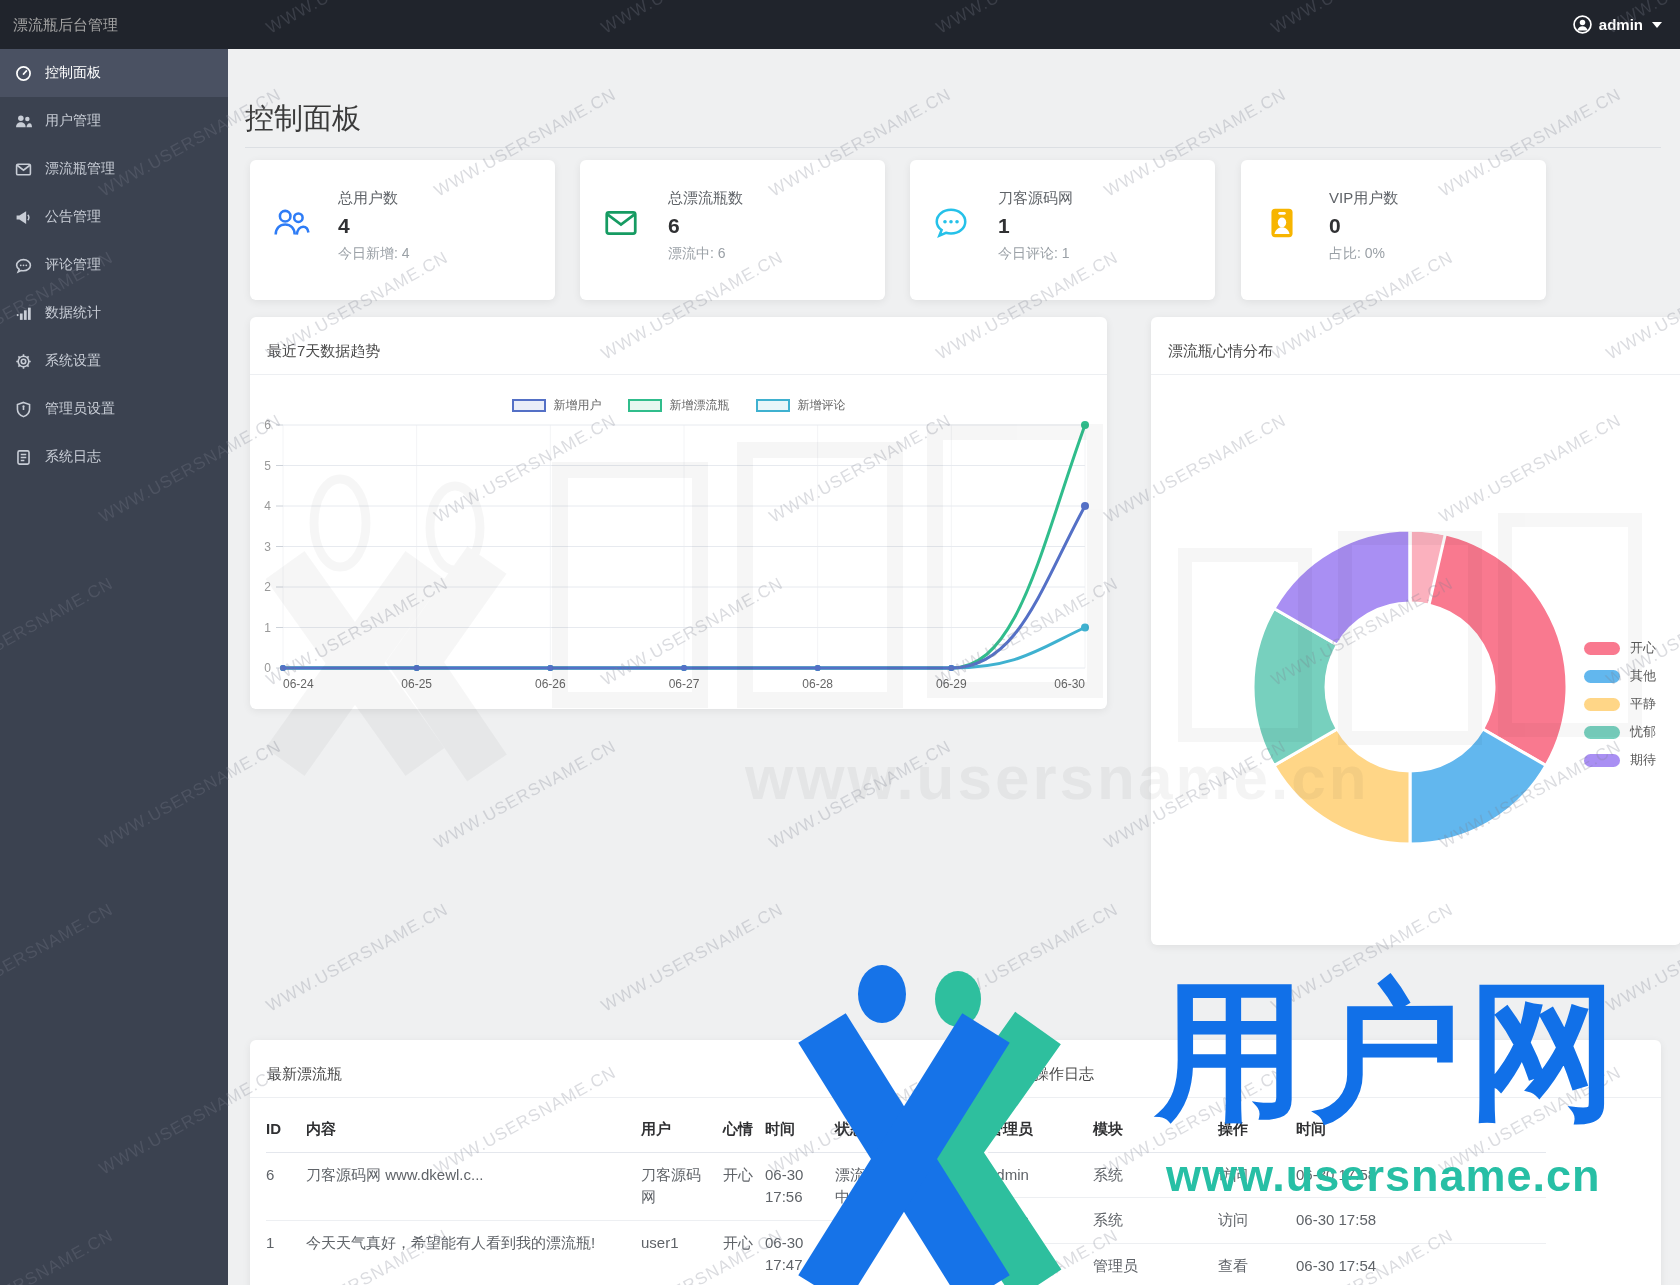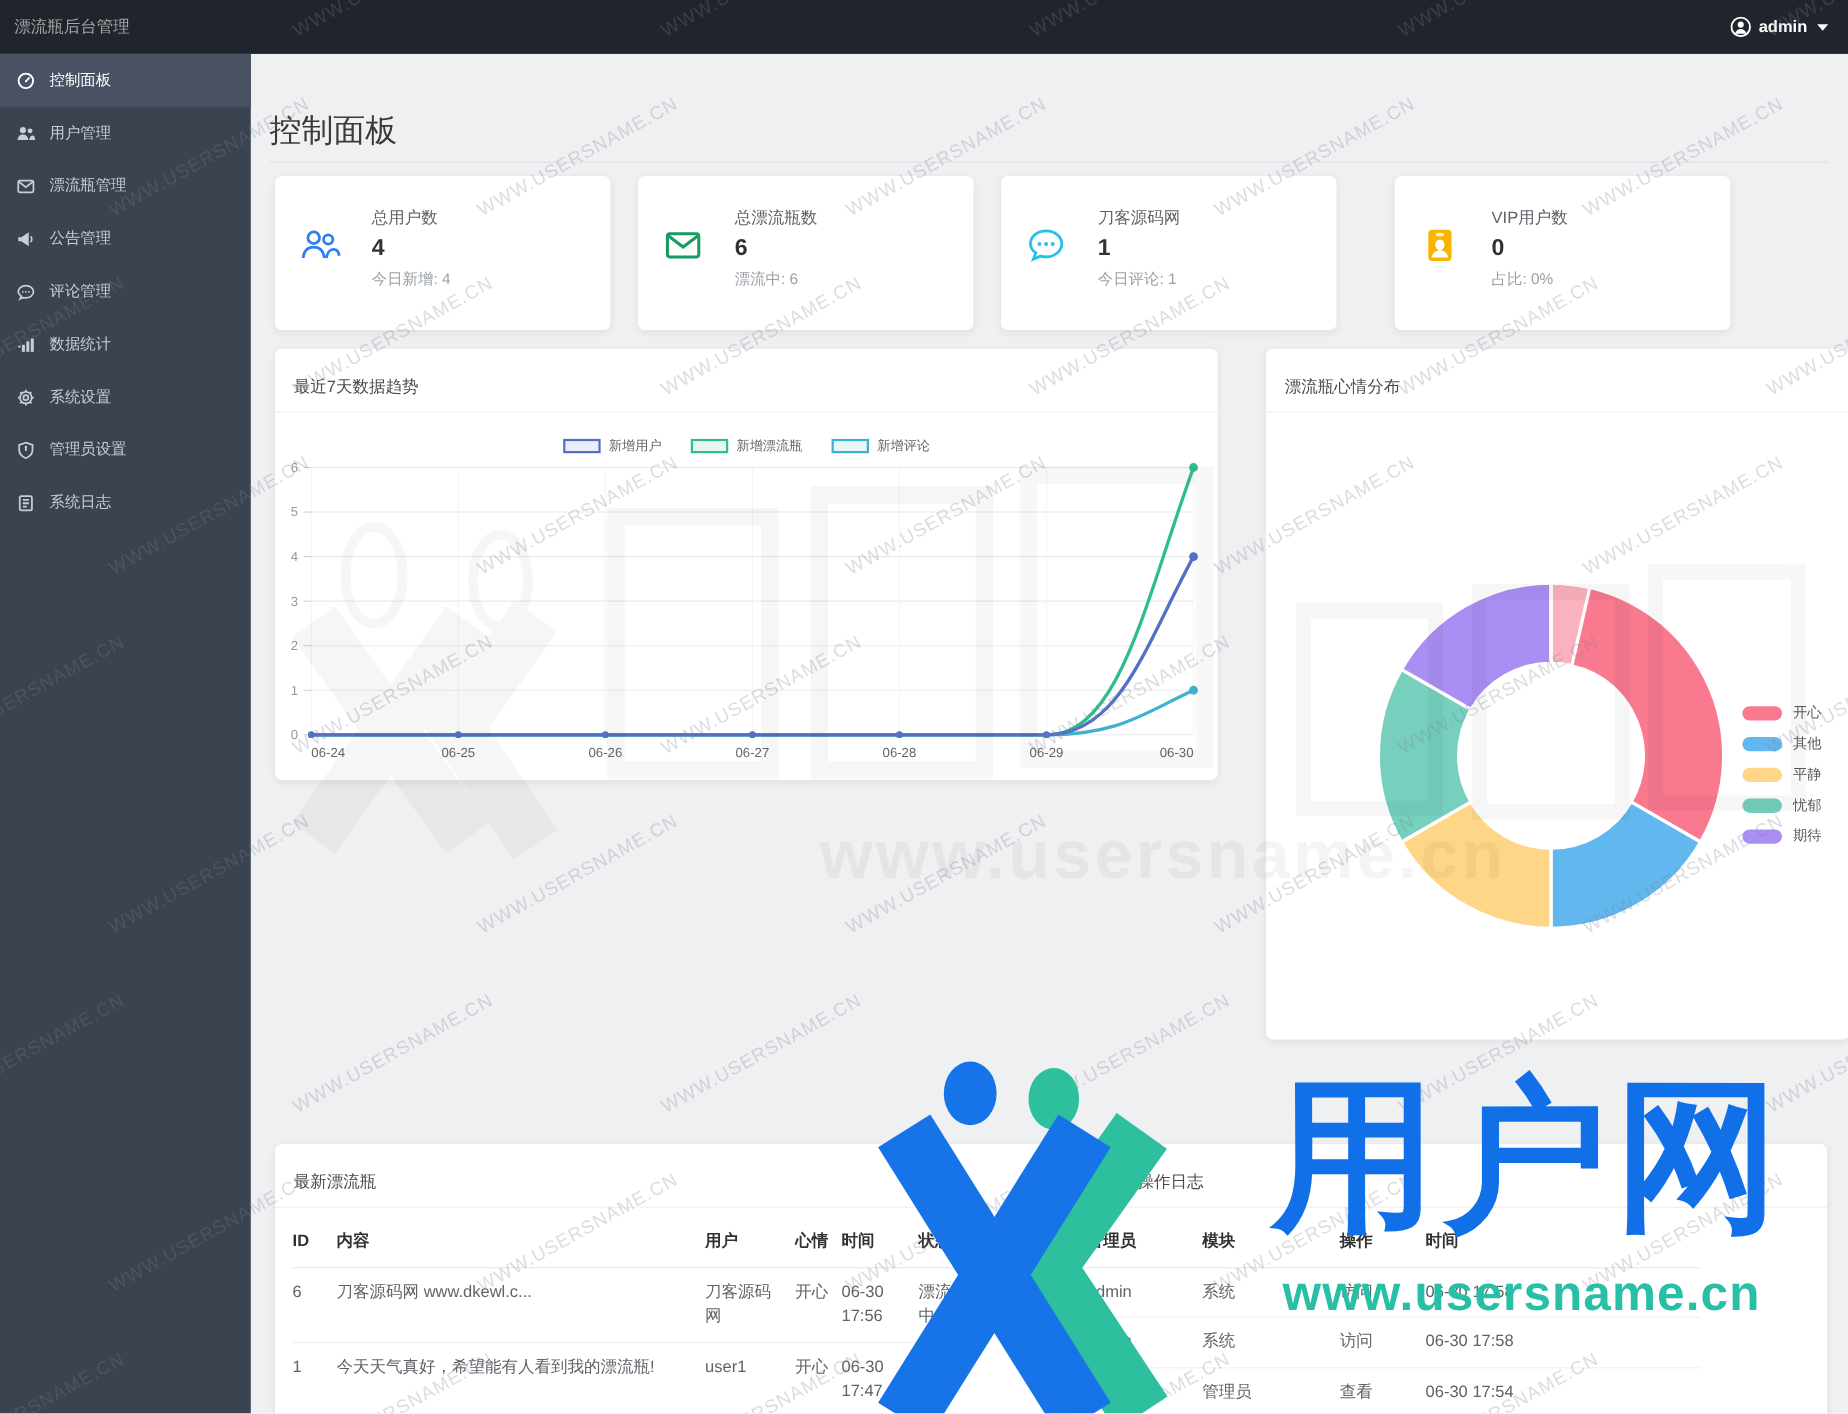--- a/index.html
+++ b/index.html
@@ -198,21 +198,21 @@
       <span class="stat-icon"><svg width="38" height="38" viewBox="0 0 36 36" fill="none" stroke="#25C1E9" stroke-width="2.4">
           <path d="M18 5.5c7.5 0 13.5 5 13.5 11.2S25.5 28 18 28c-1.7 0-3.3-.2-4.8-.7L7 30l2.1-5.4C6.3 22.5 4.5 20 4.5 16.7 4.5 10.5 10.5 5.5 18 5.5z"></path>
           <circle cx="12.3" cy="16.8" r="1.7" fill="#25C1E9" stroke="none"></circle>
           <circle cx="18" cy="16.8" r="1.7" fill="#25C1E9" stroke="none"></circle>
           <circle cx="23.7" cy="16.8" r="1.7" fill="#25C1E9" stroke="none"></circle>
         </svg></span>
       <div class="stat-title">刀客源码网</div>
       <div class="stat-value">1</div>
       <div class="stat-sub">今日评论: 1</div>
     </div>
-    <div class="card stat-card" style="left:1268px">
+    <div class="card stat-card" style="left:1241px">
       <span class="stat-icon"><svg width="38" height="38" viewBox="0 0 36 36">
           <rect x="8" y="4.5" width="20" height="27" rx="3.5" fill="#F7B500"></rect>
           <rect x="14.5" y="7.5" width="7" height="2.6" rx="1.3" fill="#fff" opacity=".95"></rect>
           <ellipse cx="18" cy="17.5" rx="4" ry="4.6" fill="#fff"></ellipse>
           <path d="M10.8 28.5c1-4.2 4-6.4 7.2-6.4s6.2 2.2 7.2 6.4z" fill="#fff"></path>
         </svg></span>
       <div class="stat-title">VIP用户数</div>
       <div class="stat-value">0</div>
       <div class="stat-sub">占比: 0%</div>
     </div>

